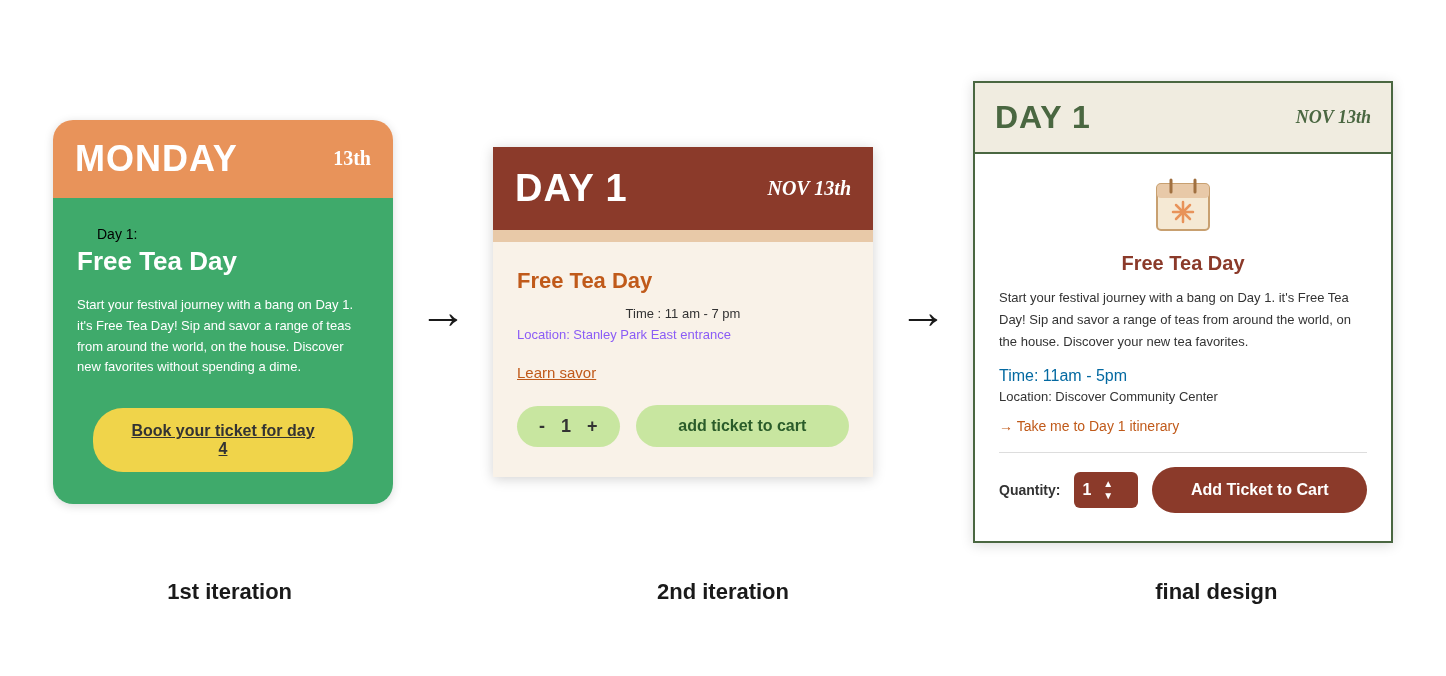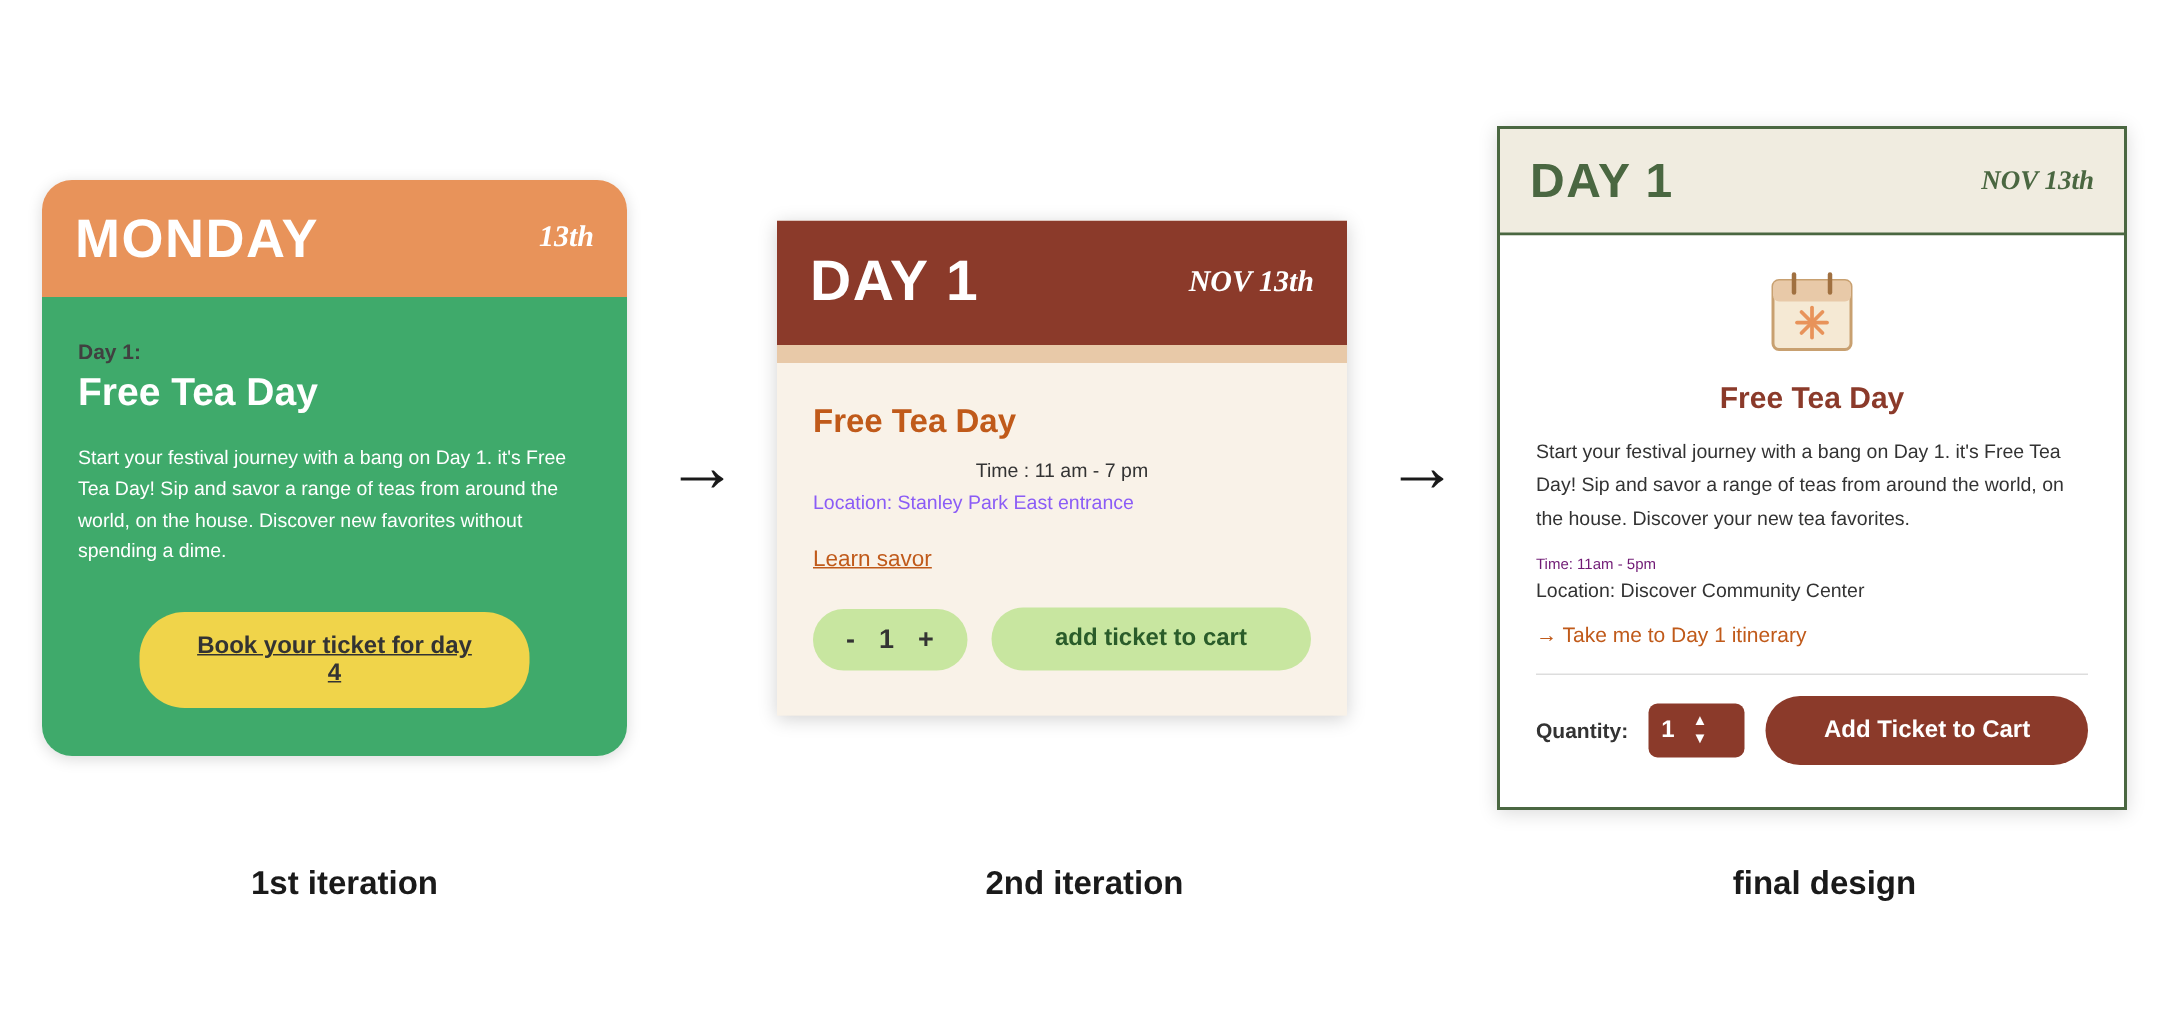--- a/index.html
+++ b/index.html
@@ -34,21 +34,21 @@
     }
     .arrow {
       font-size: 48px;
       color: #1a1a1a;
       font-weight: bold;
       line-height: 1;
     }
 
     
     .card1 {
-      width: 390px;
+      width: 340px;
       border-radius: 20px;
       overflow: hidden;
       box-shadow: 0 2px 10px rgba(0,0,0,0.15);
       flex-shrink: 0;
     }
     .card1-header {
       background: #e8935a;
       padding: 18px 22px;
       display: flex;
       justify-content: space-between;
@@ -58,32 +58,32 @@
       font-size: 36px;
       font-weight: 900;
       color: #fff;
       font-family: 'Arial Black', sans-serif;
       letter-spacing: 1px;
     }
     .card1-header-date {
       font-size: 20px;
       font-weight: bold;
       color: #fff;
-      font-style: italic;
     }
     .card1-body {
       background: #3faa6b;
       padding: 28px 24px 32px;
     }
     .card1-subtitle {
       font-size: 14px;
-      font-weight: bold;
-      color: #404040;
+      font-weight: normal;
+      color: #000000;
       margin-bottom: 4px;
       font-family: Arial, sans-serif;
+      margin-left: 20px;
     }
     .card1-title {
       font-size: 26px;
       font-weight: 900;
       color: #fff;
       margin-bottom: 18px;
       font-family: 'Arial Black', sans-serif;
       line-height: 1.2;
     }
     .card1-desc {
@@ -274,22 +274,22 @@
       text-align: center;
     }
     .card3-desc {
       font-size: 13px;
       color: #333;
       line-height: 1.7;
       margin-bottom: 14px;
       font-family: Arial, sans-serif;
     }
     .card3-time {
-      font-size: 10px;
-      color: #701a75;
+      font-size: 16px;
+      color: #0369a1;
       margin-bottom: 4px;
       font-family: Arial, sans-serif;
     }
     .card3-location {
       font-size: 13px;
       color: #333;
       margin-bottom: 14px;
       font-family: Arial, sans-serif;
     }
     .card3-itinerary-link {

